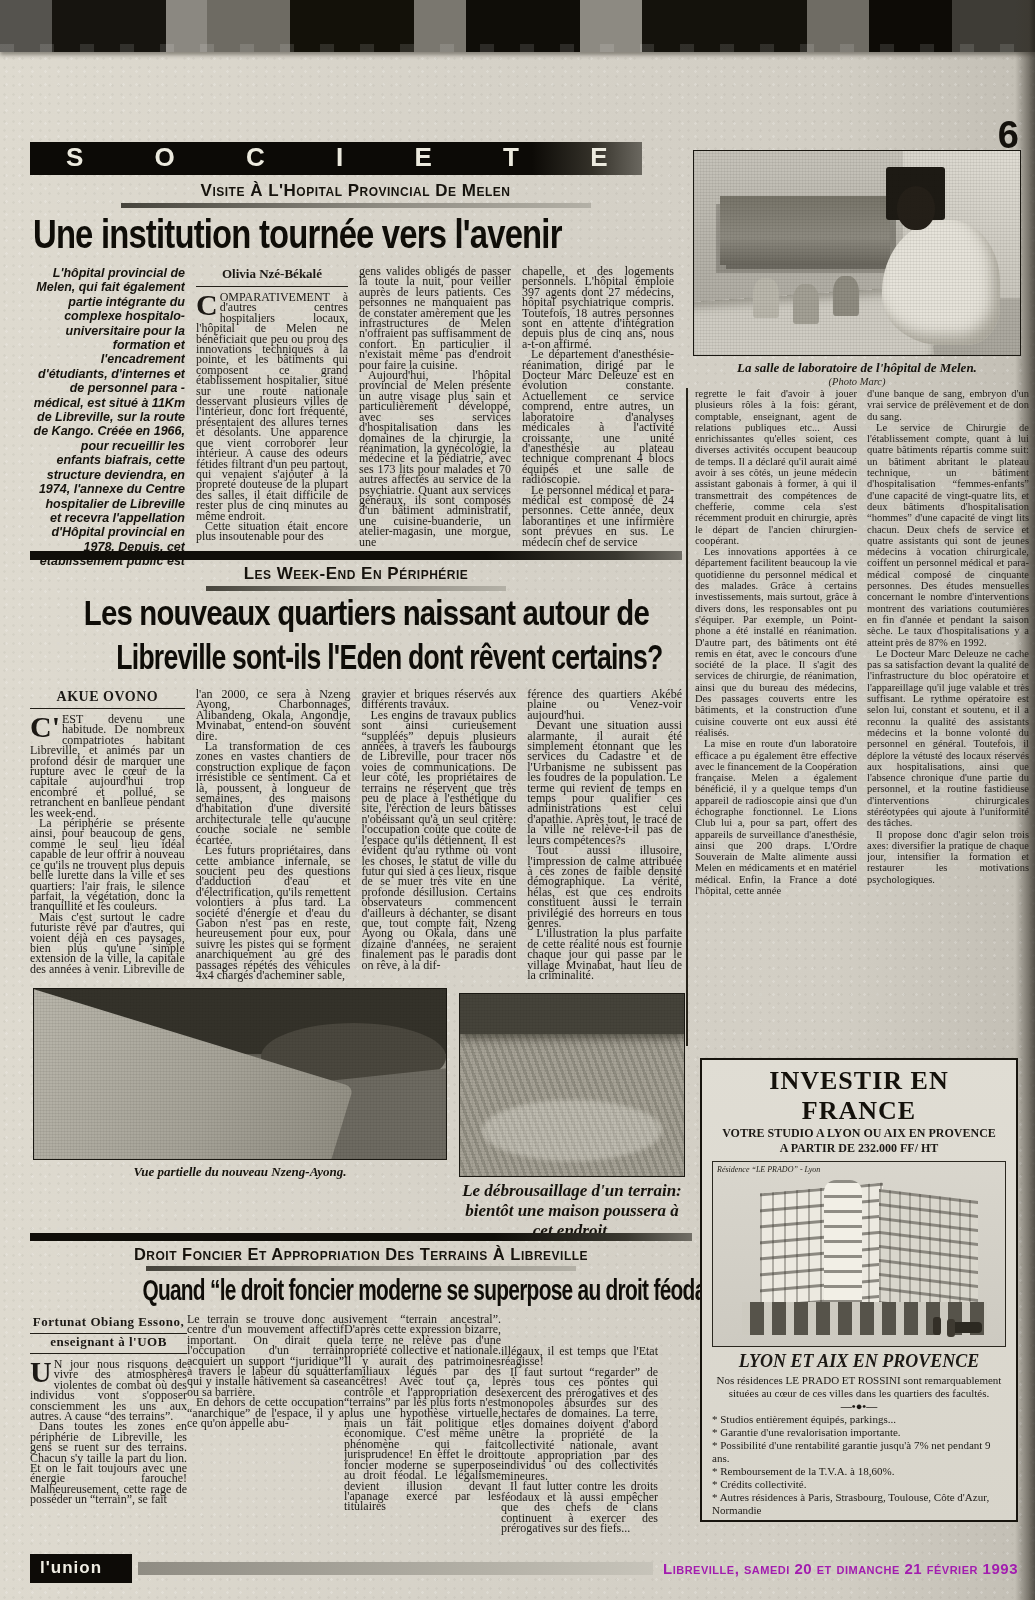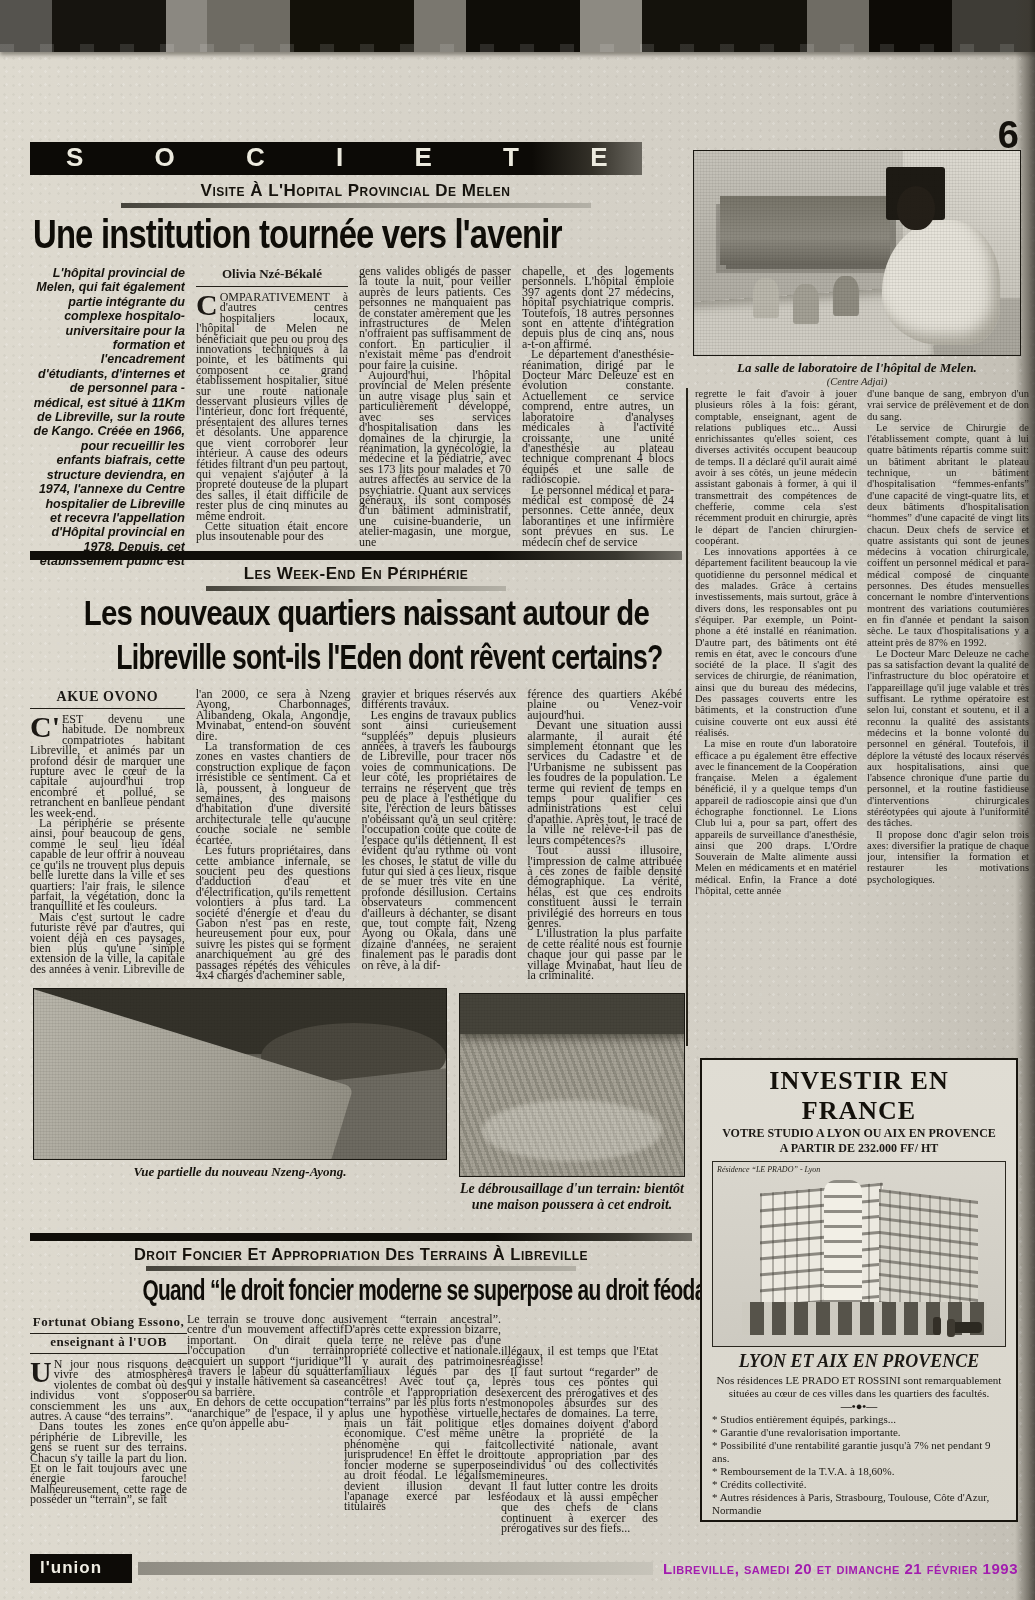--- a/index.html
+++ b/index.html
@@ -178,21 +178,21 @@
     <div class="lab-curtain"></div>
     <div class="lab-rack"></div>
     <div class="lab-box"></div>
     <div class="lab-bench"></div>
     <div class="lab-bottle"></div>
     <div class="lab-coat"></div>
     <div class="lab-head"></div>
     <div class="tex"></div>
   </div>
   <div class="caption">La salle de laboratoire de l'hôpital de Melen.</div>
-  <div class="credit">(Centre Adjai)</div>
+  <div class="credit">(Photo Marc)</div>
 </div>
 
 <div id="rcols" class="abs cols mid" style="left:686px;top:388px;width:344px;height:658px;gap:10px;box-sizing:border-box;">
   <div class="col" style="width:162px;">
     <div class="colbody">
         <p>regrette le fait d'avoir à jouer plusieurs rôles à la fois: gérant, comptable, enseignant, agent de relations publiques etc... Aussi enrichissantes qu'elles soient, ces diverses activités occupent beaucoup de temps. Il a déclaré qu'il aurait aimé avoir à ses côtés, un jeune médecin assistant gabonais à former, à qui il transmettrait des compétences de chefferie, comme cela s'est récemment produit en chirurgie, après le départ de l'ancien chirurgien-coopérant.</p>
         <p>Les innovations apportées à ce département facilitent beaucoup la vie quotidienne du personnel médical et des malades. Grâce à certains investissements, mais surtout, grâce à divers dons, les responsables ont pu s'équiper. Par exemple, un Point-phone a été installé en réanimation. D'autre part, des bâtiments ont été remis en état, avec le concours d'une société de la place. Il s'agit des services de chirurgie, de réanimation, ainsi que du bureau des médecins, Des passages couverts entre les bâtiments, et la construction d'une cuisine couverte ont eux aussi été réalisés.</p>
         <p>La mise en route d'un laboratoire efficace a pu également être effective avec le financement de la Coopération française. Melen a également bénéficié, il y a quelque temps d'un appareil de radioscopie ainsi que d'un échographe fonctionnel. Le Lions Club lui a, pour sa part, offert des appareils de surveillance d'anesthésie, ainsi que 200 draps. L'Ordre Souverain de Malte alimente aussi Melen en médicaments et en matériel médical. Enfin, la France a doté l'hôpital, cette année</p>
       </div>
   </div>
@@ -257,21 +257,21 @@
   </div>
   <div class="caption">Vue partielle du nouveau Nzeng-Ayong.</div>
 </div>
 
 <div class="abs" style="left:459px;top:993px;width:226px;">
   <div id="grassphoto" class="photo" style="width:226px;height:184px;">
     <div class="gr-trees"></div>
     <div class="gr-light"></div>
     <div class="tex"></div>
   </div>
-  <div class="caption" style="font-size:14px;">Le débrousaillage d'un terrain: bientôt une maison poussera à cet endroit.</div>
+  <div class="caption" style="font-size:17px;">Le débrousaillage d'un terrain: bientôt une maison poussera à cet endroit.</div>
 </div>
 
 <div class="abs" style="left:30px;top:1233px;width:662px;">
   <div class="blackbar" style="height:8px;"></div>
   <div class="kicker" style="margin-top:4px;font-size:16.5px;">Droit Foncier Et Appropriation Des Terrains À Libreville</div>
   <div class="kbar" style="width:430px;"></div>
   <div style="text-align:center;margin-top:3px;">
     <span class="hl shrink" style="font-size:29px;--sx:.72;transform-origin:center;">Quand “le droit foncier moderne se superpose au droit féodal”</span>
   </div>
   <div class="cols small" style="margin-top:7px;height:242px;">

